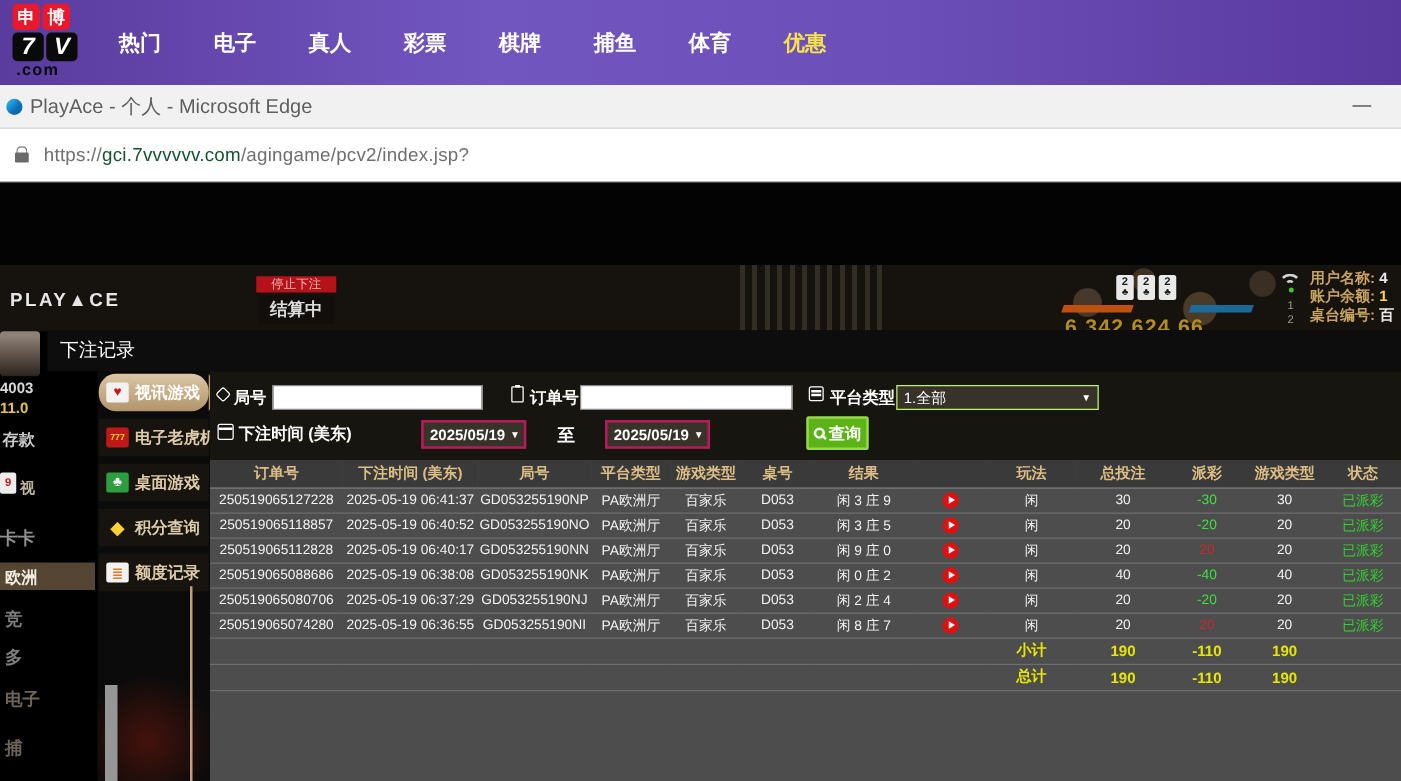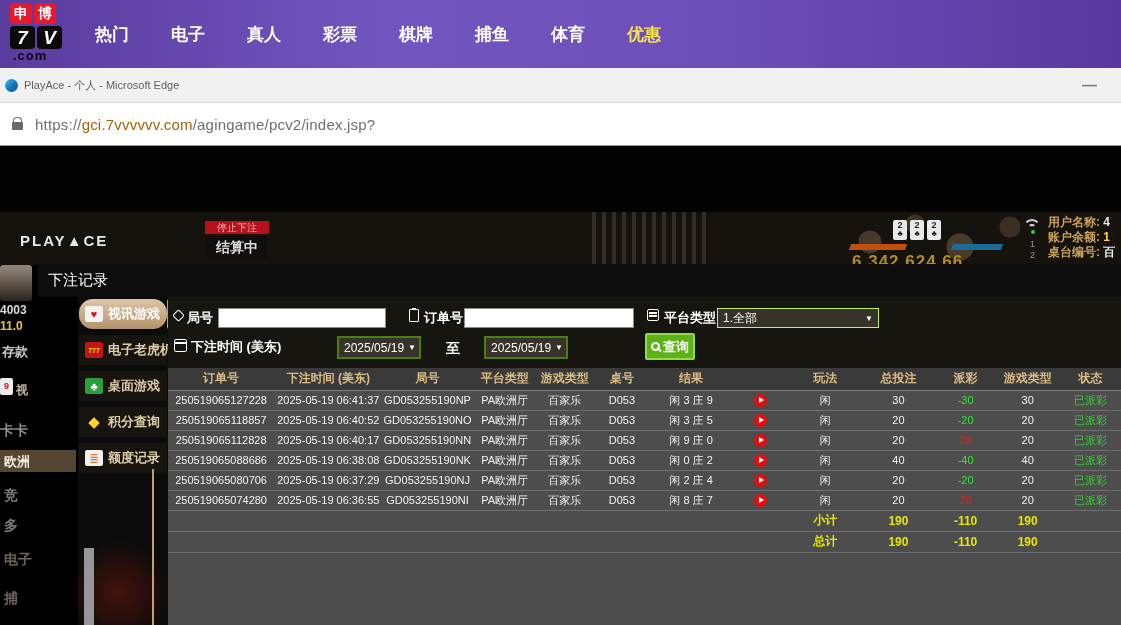--- a/index.html
+++ b/index.html
@@ -20,44 +20,44 @@
   .logo-com{color:#0a0a0a;font-weight:bold;font-size:13px;letter-spacing:1px;line-height:13px;margin-left:3px;}
   .nav-menu{position:absolute;left:95px;top:0;height:68px;display:flex;align-items:center;gap:42px;}
   .nav-item{color:#fff;font-size:17px;font-weight:bold;cursor:pointer;}
   .nav-item.hl{color:#f5e34b;}
 
   
   #titlebar{position:absolute;left:0;top:68px;width:1121px;height:35px;background:#f1f1f2;
             border-bottom:1px solid #d9d9d9;display:flex;align-items:center;padding-left:5px;}
   .edge-ic{width:13px;height:13px;border-radius:50%;
            background:linear-gradient(135deg,#35c3f3,#0b6fb8 60%,#0a5ea6);margin-right:6px;}
-  .win-title{font-size:11px;color:#5f5f5f;}
+  .win-title{font-size:16px;color:#5f5f5f;}
   .min-btn{position:absolute;right:24px;top:8px;color:#777;font-size:15px;font-weight:bold;cursor:pointer;}
   #urlbar{position:absolute;left:0;top:103px;width:1121px;height:43px;background:#fff;
           border-bottom:1px solid #9a9a9a;display:flex;align-items:center;padding-left:10px;}
   .lock{position:relative;width:11px;height:8px;background:#6a6a6a;border-radius:1px;margin:3px 12px 0 2px;}
   .lock::before{content:"";position:absolute;left:1px;top:-5px;width:7px;height:7px;
                 border:1.5px solid #6a6a6a;border-bottom:none;border-radius:4px 4px 0 0;}
   .url-text{font-size:15px;letter-spacing:.2px;}
   .url-scheme,.url-path{color:#6f6f6f;}
-  .url-domain{color:#a16207;}
+  .url-domain{color:#14532d;}
 
   
   #pageband{position:absolute;left:0;top:146px;width:1121px;height:66px;background:#030303;}
 
   
   #videostrip{position:absolute;left:0;top:212px;width:1121px;height:53px;background:#16130f;}
   .vs-blinds{position:absolute;left:592px;top:0;width:115px;height:53px;opacity:.75;
              background:repeating-linear-gradient(90deg,#3c362b 0 4px,#15120e 4px 10px);}
   .vs-bokeh{position:absolute;left:830px;top:0;width:280px;height:53px;
      background:radial-gradient(circle at 40px 30px,#46382a 0 11px,transparent 12px),
                 radial-gradient(circle at 85px 12px,#3e3224 0 9px,transparent 10px),
                 radial-gradient(circle at 130px 35px,#4a3b28 0 13px,transparent 14px),
                 radial-gradient(circle at 180px 15px,#3a2f22 0 10px,transparent 11px);}
-  .vs-brand{position:absolute;left:20px;top:20px;color:#e6e6e6;font-size:15px;font-weight:bold;letter-spacing:2px;}
+  .vs-brand{position:absolute;left:8px;top:20px;color:#e6e6e6;font-size:15px;font-weight:bold;letter-spacing:2px;}
   .vs-stop{position:absolute;left:205px;top:9px;width:64px;height:13px;background:#b5121a;
            color:#f0b6b6;font-size:10px;text-align:center;line-height:13px;}
   .vs-settle{position:absolute;left:207px;top:24px;width:60px;height:23px;background:rgba(18,14,12,.92);
              color:#dcdcdc;font-weight:bold;font-size:14px;text-align:center;line-height:23px;}
   .vs-bar{position:absolute;top:32px;height:6px;transform:skewX(-20deg);}
   .vs-bar.orange{left:850px;width:56px;background:#c05010;}
   .vs-bar.blue{left:952px;width:50px;background:#1a6a9a;}
   .vs-cards{position:absolute;left:893px;top:8px;display:flex;gap:3px;}
   .pcard{width:14px;height:20px;background:#e9e9e9;border-radius:2px;color:#1c1c1c;font-size:9px;
          font-weight:bold;text-align:center;line-height:9px;padding-top:1px;}
@@ -123,21 +123,21 @@
   .ico-db{left:479px;top:12px;width:12px;height:12px;border:1.5px solid #fff;border-radius:2px;}
   .ico-db::before{content:"";position:absolute;top:2px;left:1px;right:1px;height:1.5px;background:#fff;box-shadow:0 3px 0 #fff;}
   .ico-cal{left:6px;top:42px;width:13px;height:13px;border:1.5px solid #fff;border-radius:2px;}
   .ico-cal::before{content:"";position:absolute;top:2px;left:0;right:0;height:1.5px;background:#fff;}
   .txt-input{position:absolute;height:20px;background:#fff;border:1px solid #8a8a8a;font-size:12px;padding:0 4px;}
   #round-input{left:50px;top:11px;width:168px;}
   #order-input{left:296px;top:11px;width:170px;}
   .dk-select{position:absolute;background:#37332b;border:1px solid #bef264;color:#fff;font-size:12px;
              display:flex;align-items:center;justify-content:space-between;padding:0 5px;cursor:pointer;}
   #platform-select{left:549px;top:11px;width:162px;height:20px;}
-  .date-select{border:2px solid #4d7c0f;font-weight:normal;}
+  .date-select{border:2px solid #be185d;font-weight:bold;}
   #date-from{left:169px;top:39px;width:84px;height:23px;}
   #date-to{left:316px;top:39px;width:84px;height:23px;}
   .arrow-dn{font-size:8px;color:#fff;margin-left:4px;}
   #to-label{left:278px;top:43px;font-size:14px;}
   #query-btn{position:absolute;left:477px;top:36px;width:50px;height:27px;background:#5cb317;
              border:2px solid #95d94d;border-radius:2px;color:#fff;font-size:13px;font-weight:bold;
              display:flex;align-items:center;justify-content:center;gap:3px;cursor:pointer;}
   .mag{position:relative;width:9px;height:9px;border:2px solid #fff;border-radius:50%;}
   .mag::after{content:"";position:absolute;width:2px;height:5px;background:#fff;right:-2px;bottom:-3px;transform:rotate(-45deg);}
 

